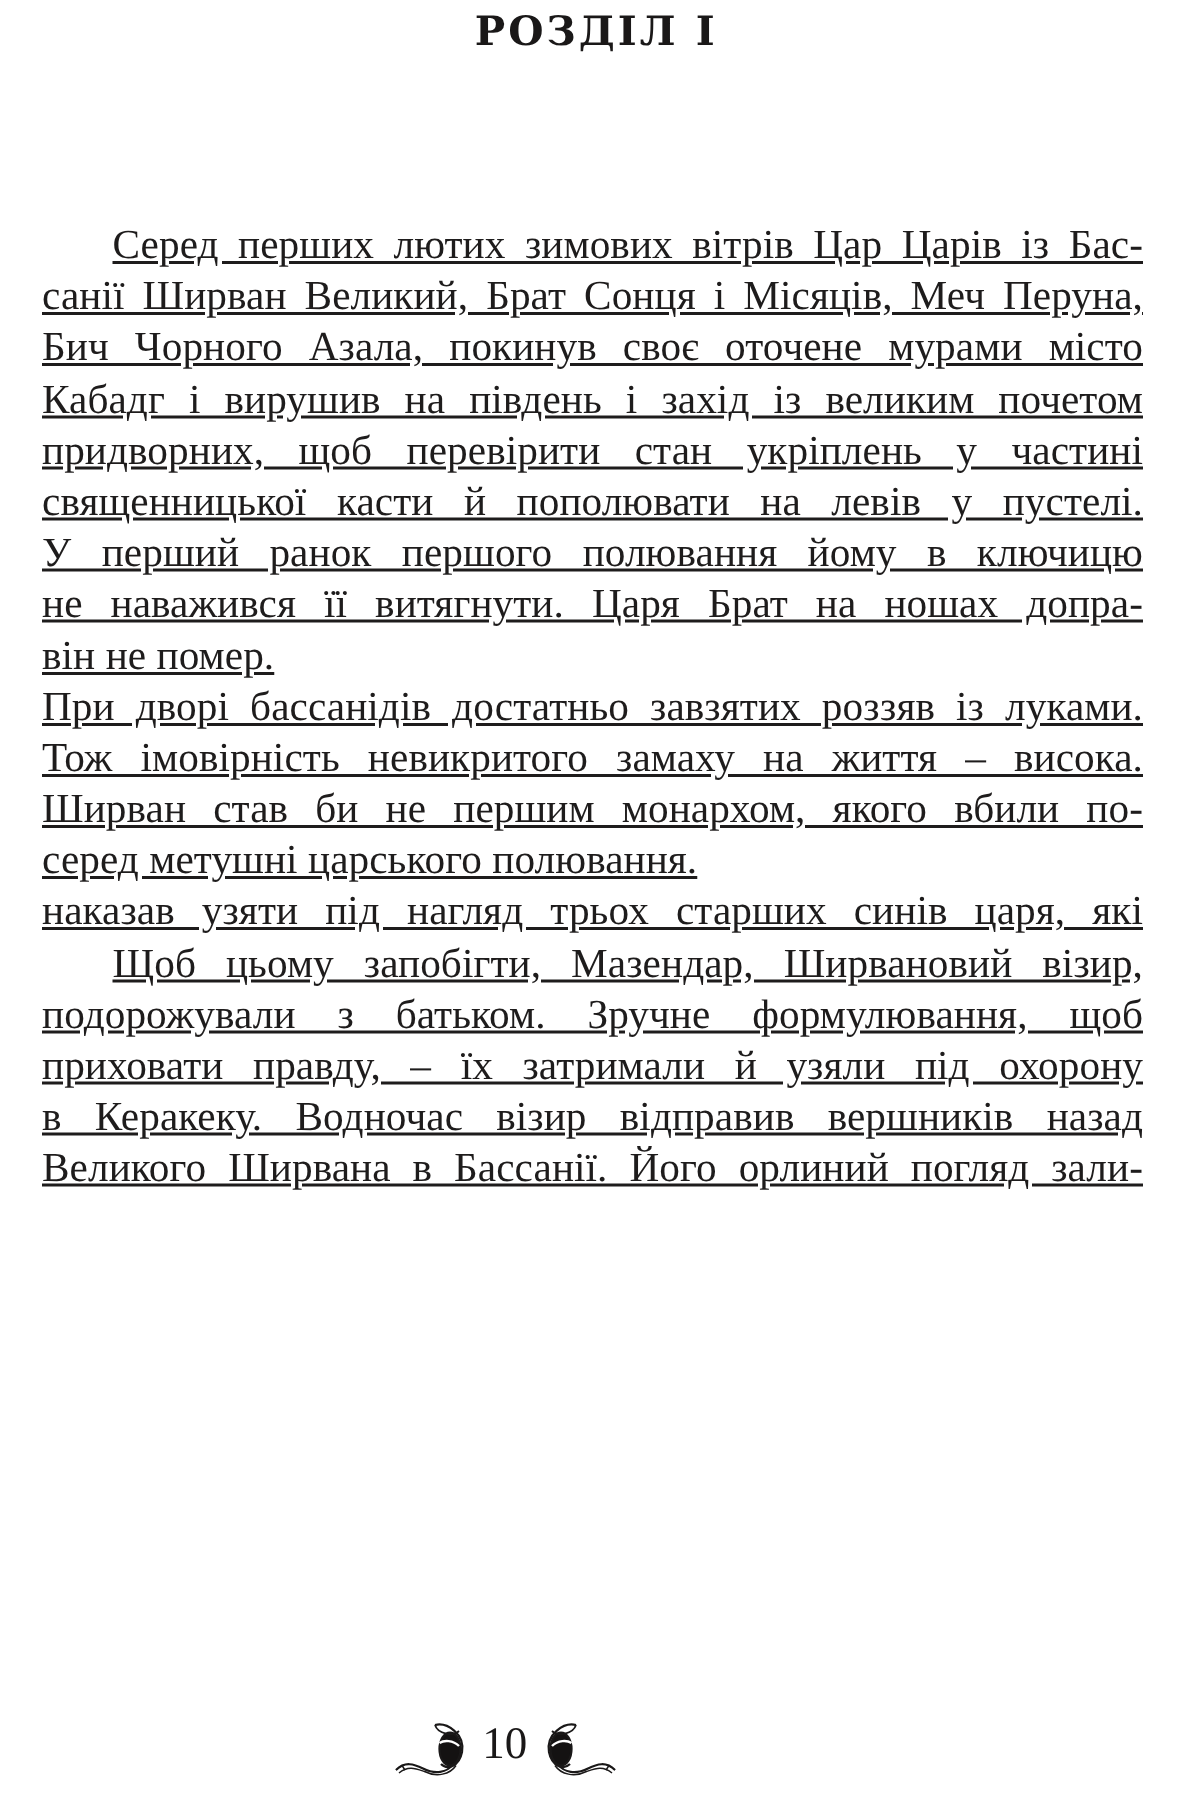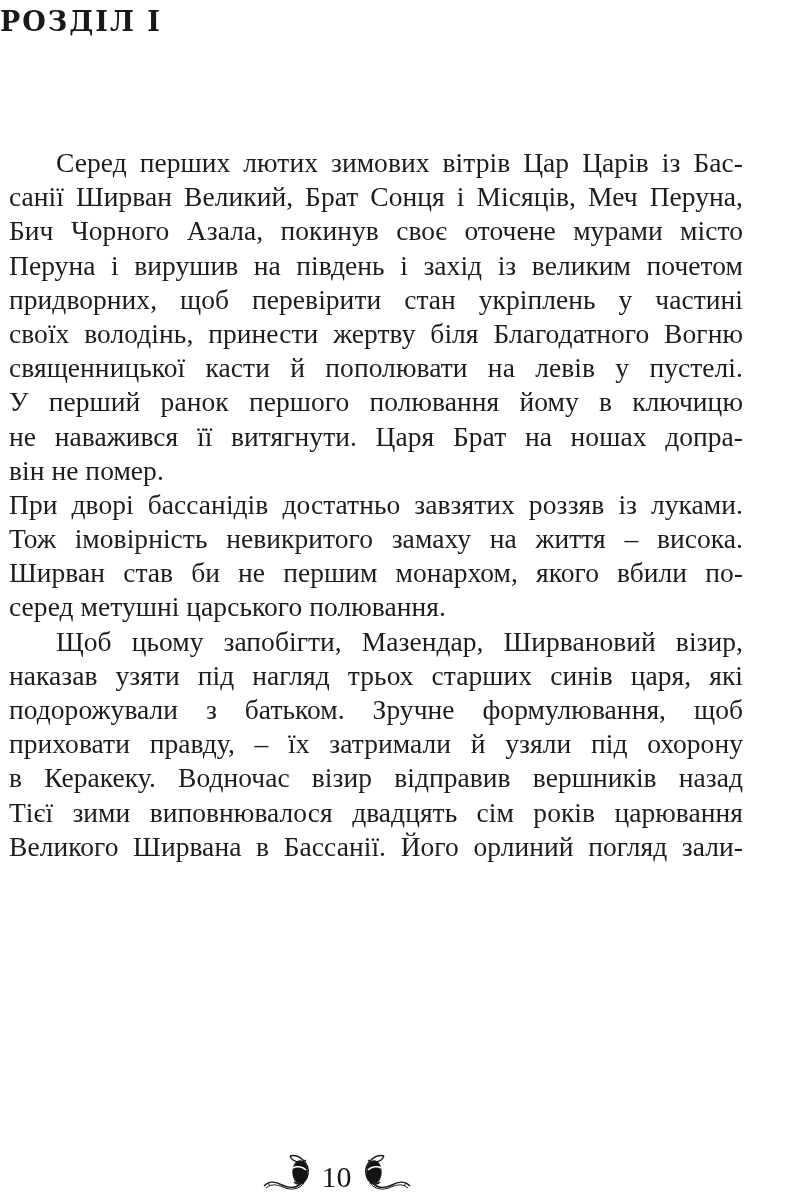--- a/index.html
+++ b/index.html
@@ -13,31 +13,33 @@
     position: relative;
     overflow: hidden;
     color: #1e1c1c;
     font-family: "Liberation Serif", "DejaVu Serif", serif;
   }
   .chapter-title {
     position: absolute;
     top: 6px;
     left: 0;
     width: 795px;
+    text-align: center;
     font-family: "DejaVu Serif", "Liberation Serif", serif;
     font-weight: bold;
     font-size: 27px;
     letter-spacing: 2px;
     color: #1a1818;
   }
   .body-text {
     position: absolute;
     top: 146px;
-    left: 9px;
+    left: 28px;
     width: 734px;
+    text-decoration: underline;
   }
   .line {
     display: block;
     height: 34.2px;
     line-height: 34.2px;
     font-size: 27.5px;
     white-space: nowrap;
     text-align: justify;
     text-align-last: justify;
     letter-spacing: 0.05px;
@@ -49,21 +51,21 @@
     text-align-last: left;
   }
   .folio {
     position: absolute;
     top: 1146px;
     left: 0;
     width: 673px;
     height: 46px;
     display: flex;
     justify-content: center;
-    align-items: flex-end;
+    align-items: flex-start;
     gap: 10px;
   }
   .folio-number {
     font-family: "Liberation Serif", serif;
     font-size: 30px;
     color: #1a1818;
     line-height: 1;
     padding-top: 2px;
   }
   .ornament svg {
@@ -74,46 +76,44 @@
 <body>
 
 <div class="chapter-title">РОЗДІЛ I</div>
 
 <div class="body-text">
 
   <div>
     <span class="line indent">Серед перших лютих зимових вітрів Цар Царів із Бас-</span>
     <span class="line">санії Ширван Великий, Брат Сонця і Місяців, Меч Перуна,</span>
     <span class="line">Бич Чорного Азала, покинув своє оточене мурами місто</span>
-    <span class="line">Перуна і вирушив на південь і захід із великим почетом</span>
+    <span class="line">Кабадг і вирушив на південь і захід із великим почетом</span>
     <span class="line">придворних, щоб перевірити стан укріплень у частині</span>
-    <span class="line">своїх володінь, принести жертву біля Благодатного Вогню</span>
     <span class="line">священницької касти й пополювати на левів у пустелі.</span>
     <span class="line">У перший ранок першого полювання йому в ключицю</span>
   </div>
 
   <div>
     <span class="line">не наважився її витягнути. Царя Брат на ношах допра-</span>
     <span class="line last">він не помер.</span>
   </div>
 
   <div>
     <span class="line">При дворі бассанідів достатньо завзятих роззяв із луками.</span>
     <span class="line">Тож імовірність невикритого замаху на життя – висока.</span>
     <span class="line">Ширван став би не першим монархом, якого вбили по-</span>
     <span class="line last">серед метушні царського полювання.</span>
   </div>
 
   <div>
+    <span class="line">наказав узяти під нагляд трьох старших синів царя, які</span>
     <span class="line indent">Щоб цьому запобігти, Мазендар, Ширвановий візир,</span>
-    <span class="line">наказав узяти під нагляд трьох старших синів царя, які</span>
     <span class="line">подорожували з батьком. Зручне формулювання, щоб</span>
     <span class="line">приховати правду, – їх затримали й узяли під охорону</span>
     <span class="line">в Керакеку. Водночас візир відправив вершників назад</span>
-    <span class="line">Тієї зими виповнювалося двадцять сім років царювання</span>
     <span class="line">Великого Ширвана в Бассанії. Його орлиний погляд зали-</span>
   </div>
 </div>
 
 <div class="folio">
   <span class="ornament">
     <svg width="50" height="40" viewBox="0 0 50 40">
       <path d="M2 34 C8 28, 14 30, 20 33 C28 37, 36 36, 40 30" fill="none" stroke="#1a1818" stroke-width="1.4"></path>
       <path d="M4 36 C10 31, 15 33, 21 35 C29 39, 38 37, 42 31" fill="none" stroke="#1a1818" stroke-width="1"></path>
       <path d="M2 34 L6 31 L8 34" fill="none" stroke="#1a1818" stroke-width="1"></path>

